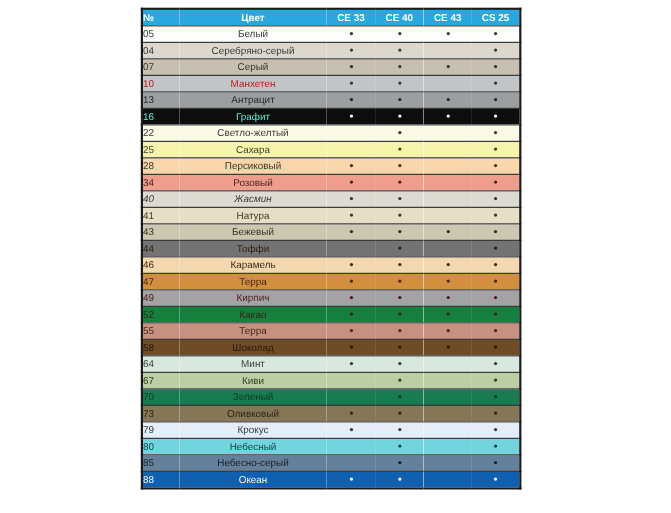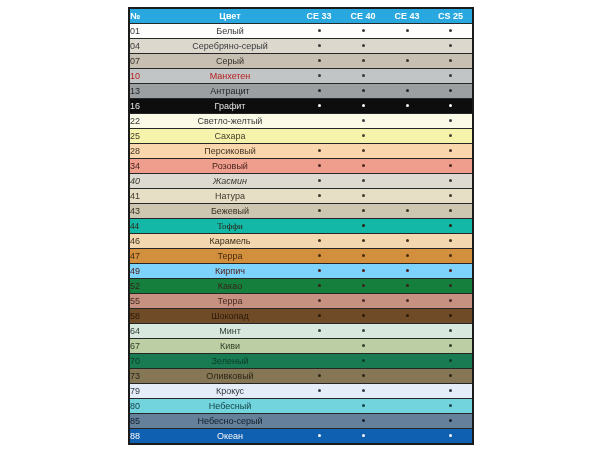--- a/index.html
+++ b/index.html
@@ -75,21 +75,21 @@
         <th class="th-no">№</th>
         <th class="th-name">Цвет</th>
         <th class="th-prod">CE 33</th>
         <th class="th-prod">CE 40</th>
         <th class="th-prod">CE 43</th>
         <th class="th-prod">CS 25</th>
       </tr>
     </thead>
     <tbody>
         <tr style="background: rgb(253, 253, 251); color: rgb(58, 58, 58);">
-    <td class="cell-no">01</td>
+    <td class="cell-no">05</td>
     <td class="cell-name">Белый</td>
     <td class="cell-mark"><span class="dot" style="background: rgb(58, 58, 58);"></span></td>
     <td class="cell-mark"><span class="dot" style="background: rgb(58, 58, 58);"></span></td>
     <td class="cell-mark"><span class="dot" style="background: rgb(58, 58, 58);"></span></td>
     <td class="cell-mark"><span class="dot" style="background: rgb(58, 58, 58);"></span></td>
   </tr>
         <tr style="background: rgb(220, 216, 206); color: rgb(58, 58, 58);">
     <td class="cell-no">04</td>
     <td class="cell-name">Серебряно-серый</td>
     <td class="cell-mark"><span class="dot" style="background: rgb(58, 58, 58);"></span></td>
@@ -114,21 +114,21 @@
     <td class="cell-mark"><span class="dot" style="background: rgb(51, 55, 58);"></span></td>
   </tr>
         <tr style="background: rgb(156, 159, 161); color: rgb(36, 39, 41);">
     <td class="cell-no">13</td>
     <td class="cell-name">Антрацит</td>
     <td class="cell-mark"><span class="dot" style="background: rgb(36, 39, 41);"></span></td>
     <td class="cell-mark"><span class="dot" style="background: rgb(36, 39, 41);"></span></td>
     <td class="cell-mark"><span class="dot" style="background: rgb(36, 39, 41);"></span></td>
     <td class="cell-mark"><span class="dot" style="background: rgb(36, 39, 41);"></span></td>
   </tr>
-        <tr style="background: rgb(13, 13, 13); color: #e5e5e5;">
+        <tr style="background: rgb(13, 13, 13); color: #5eead4;">
     <td class="cell-no">16</td>
     <td class="cell-name">Графит</td>
     <td class="cell-mark"><span class="dot" style="background: rgb(247, 247, 247);"></span></td>
     <td class="cell-mark"><span class="dot" style="background: rgb(247, 247, 247);"></span></td>
     <td class="cell-mark"><span class="dot" style="background: rgb(247, 247, 247);"></span></td>
     <td class="cell-mark"><span class="dot" style="background: rgb(247, 247, 247);"></span></td>
   </tr>
         <tr style="background: rgb(251, 250, 230); color: rgb(58, 58, 58);">
     <td class="cell-no">22</td>
     <td class="cell-name">Светло-желтый</td>
@@ -178,21 +178,21 @@
     <td class="cell-mark"><span class="dot" style="background: rgb(62, 56, 42);"></span></td>
   </tr>
         <tr style="background: rgb(205, 198, 177); color: rgb(55, 50, 34);">
     <td class="cell-no">43</td>
     <td class="cell-name">Бежевый</td>
     <td class="cell-mark"><span class="dot" style="background: rgb(55, 50, 34);"></span></td>
     <td class="cell-mark"><span class="dot" style="background: rgb(55, 50, 34);"></span></td>
     <td class="cell-mark"><span class="dot" style="background: rgb(55, 50, 34);"></span></td>
     <td class="cell-mark"><span class="dot" style="background: rgb(55, 50, 34);"></span></td>
   </tr>
-        <tr style="background: #14b8a6; color: rgb(46, 30, 16); font-family: Liberation Serif, serif;">
+        <tr style="background: #737373; color: rgb(46, 30, 16);">
     <td class="cell-no">44</td>
     <td class="cell-name">Тоффи</td>
     <td class="cell-mark"></td>
     <td class="cell-mark"><span class="dot" style="background: rgb(46, 30, 16);"></span></td>
     <td class="cell-mark"></td>
     <td class="cell-mark"><span class="dot" style="background: rgb(46, 30, 16);"></span></td>
   </tr>
         <tr style="background: rgb(243, 216, 175); color: rgb(62, 47, 26);">
     <td class="cell-no">46</td>
     <td class="cell-name">Карамель</td>
@@ -202,21 +202,21 @@
     <td class="cell-mark"><span class="dot" style="background: rgb(62, 47, 26);"></span></td>
   </tr>
         <tr style="background: rgb(210, 144, 62); color: rgb(70, 41, 15);">
     <td class="cell-no">47</td>
     <td class="cell-name">Терра</td>
     <td class="cell-mark"><span class="dot" style="background: rgb(70, 41, 15);"></span></td>
     <td class="cell-mark"><span class="dot" style="background: rgb(70, 41, 15);"></span></td>
     <td class="cell-mark"><span class="dot" style="background: rgb(70, 41, 15);"></span></td>
     <td class="cell-mark"><span class="dot" style="background: rgb(70, 41, 15);"></span></td>
   </tr>
-        <tr style="background: #7dd3fc; color: rgb(79, 28, 23);">
+        <tr style="background: #a3a3a3; color: rgb(79, 28, 23);">
     <td class="cell-no">49</td>
     <td class="cell-name">Кирпич</td>
     <td class="cell-mark"><span class="dot" style="background: rgb(79, 28, 23);"></span></td>
     <td class="cell-mark"><span class="dot" style="background: rgb(79, 28, 23);"></span></td>
     <td class="cell-mark"><span class="dot" style="background: rgb(79, 28, 23);"></span></td>
     <td class="cell-mark"><span class="dot" style="background: rgb(79, 28, 23);"></span></td>
   </tr>
         <tr style="background: #15803d; color: rgb(57, 32, 26);">
     <td class="cell-no">52</td>
     <td class="cell-name">Какао</td>

